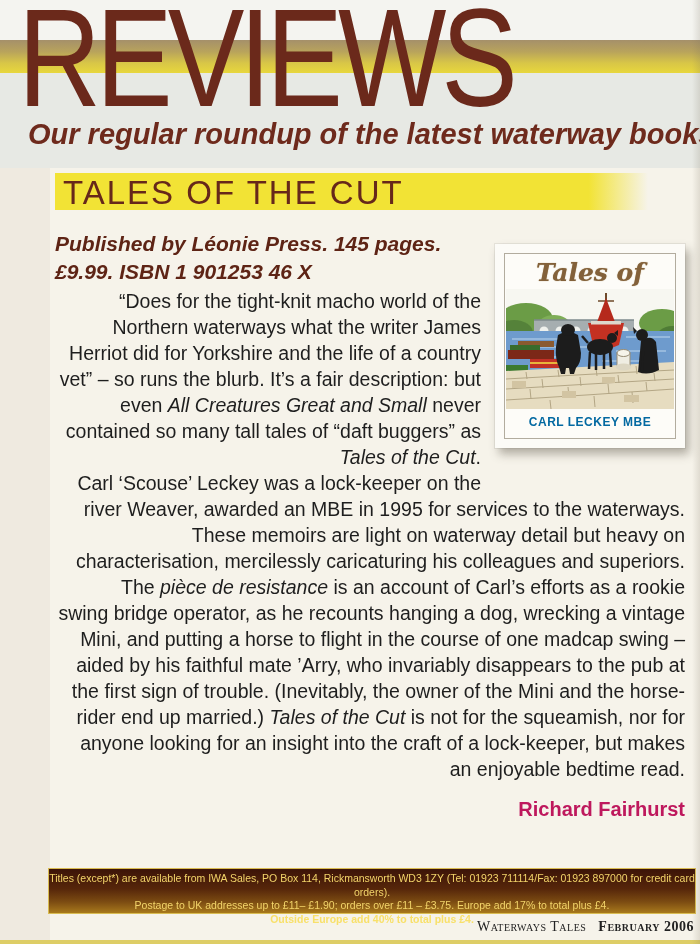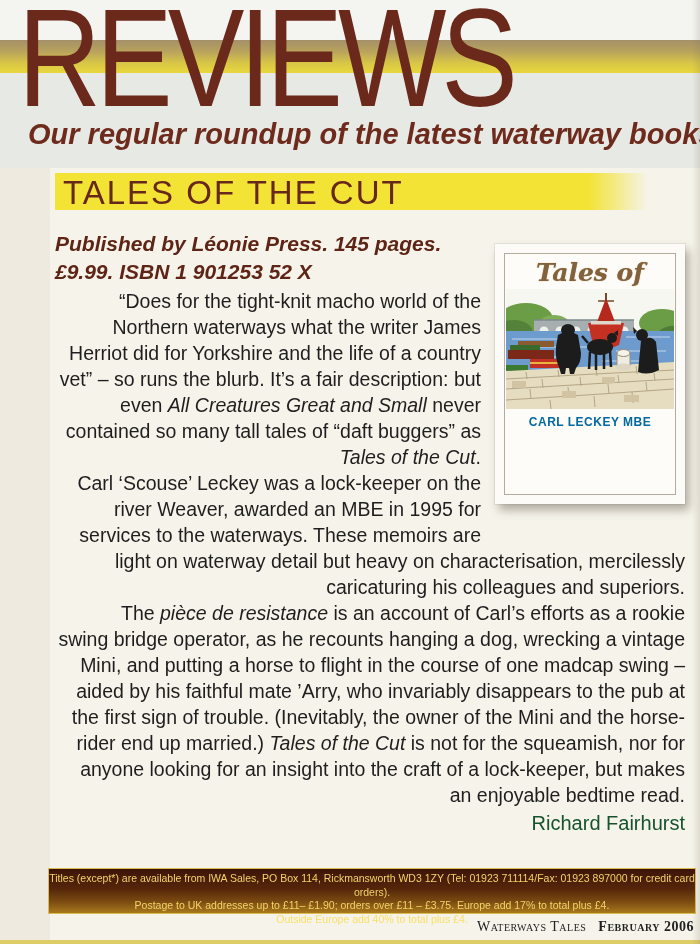--- a/index.html
+++ b/index.html
@@ -28,36 +28,36 @@
         letter-spacing:2px;color:#66281a;white-space:nowrap;}
 
   
   .article{position:absolute;left:55px;top:230px;width:630px;color:#1e1e1e;}
   .intro{font-size:21px;line-height:28px;font-weight:700;color:#5e2415;}
   .intro .it{font-style:italic;}
   .article p{margin:0;font-size:19.5px;line-height:26px;text-align:right;}
   .article p.first{margin-top:2px;}
   .article p.ind{text-indent:22px;}
   .article em{font-style:italic;}
-  .byline{margin-top:4px;text-align:right;font-weight:400;font-size:20px;color:#14532d;}
-
-  
-  .book-cover{float:right;width:190px;height:260px;margin:14px 0 30px 14px;position:relative;
+  .byline{margin-top:16px;text-align:right;font-weight:700;font-size:20px;color:#be185d;}
+
+  
+  .book-cover{float:right;width:190px;height:204px;margin:14px 0 30px 14px;position:relative;
         background:#fcfbf7;box-shadow:4px 6px 9px rgba(90,85,70,.45),0 0 0 1px #e6e3da;}
   .cover-inner{position:absolute;inset:9px;border:1px solid #b2ac9e;background:#fdfcf8;}
   .cover-title{margin-top:6px;text-align:center;font-family:"DejaVu Serif",serif;font-style:italic;
         font-weight:700;font-size:25px;line-height:26px;color:#83613a;text-shadow:0 0 1px #a8906a;}
   .cover-art{display:block;margin:3px auto 0 auto;}
   .cover-author{margin-top:6px;text-align:center;font-weight:700;font-size:12px;letter-spacing:.5px;color:#0369a1;}
 
   
   .order-box{position:absolute;left:48px;top:868px;width:648px;height:46px;box-sizing:border-box;
         background:linear-gradient(180deg,#3c1408 0%,#56260a 45%,#7c4c12 75%,#a8791c 100%);
         border:1px solid #d9bc52;text-align:center;color:#f2d46a;font-size:10.5px;line-height:13.5px;padding-top:3px;}
-  .order-box .bold{font-weight:400;color:#f8e06a;}
+  .order-box .bold{font-weight:700;color:#f8e06a;}
 
   
   .folio{position:absolute;left:28px;top:940px;font-family:"Liberation Serif",serif;font-size:13px;color:#333;}
   .mag-footer{position:absolute;right:6px;top:919px;font-family:"Liberation Serif",serif;font-size:14px;color:#222;}
   .mag-footer .mag{font-variant:small-caps;letter-spacing:.5px;}
   .mag-footer .issue{font-variant:small-caps;font-weight:700;margin-left:12px;letter-spacing:.5px;}
   .bottom-strip{position:absolute;left:0;bottom:0;width:700px;height:4px;background:#ddcd66;}
 </style>
 </head>
 <body>
@@ -176,21 +176,21 @@
             <path d="M131,42 l-4,-4 l1,7 Z"></path>
             <line x1="137" y1="62" x2="136" y2="83" stroke="#1c1c1c" stroke-width="2.5"></line>
           </g>
         </svg>
         <div class="cover-author">CARL LECKEY MBE</div>
       </div>
     </div>
 
     <div class="intro">
       <div class="it">Published by Léonie Press. 145 pages.</div>
-      <div class="it">£9.99. ISBN 1 901253 52 X</div>
+      <div class="it">£9.99. ISBN 1 901253 46 X</div>
     </div>
 
     <p class="first"><span>“Does for the tight-knit macho world of the Northern waterways what the writer James Herriot did for Yorkshire and the life of a country vet” – so runs the blurb. It’s a fair description: but even </span><em>All Creatures Great and Small</em><span> never contained so many tall tales of “daft buggers” as </span><em>Tales of the Cut</em><span>.</span></p>
 
     <p class="ind">Carl ‘Scouse’ Leckey was a lock-keeper on the river Weaver, awarded an MBE in 1995 for services to the waterways. These memoirs are light on waterway detail but heavy on characterisation, mercilessly caricaturing his colleagues and superiors.</p>
 
     <p class="ind"><span>The </span><em>pièce de resistance</em><span> is an account of Carl’s efforts as a rookie swing bridge operator, as he recounts hanging a dog, wrecking a vintage Mini, and putting a horse to flight in the course of one madcap swing – aided by his faithful mate ’Arry, who invariably disappears to the pub at the first sign of trouble. (Inevitably, the owner of the Mini and the horse-rider end up married.) </span><em>Tales of the Cut</em><span> is not for the squeamish, nor for anyone looking for an insight into the craft of a lock-keeper, but makes an enjoyable bedtime read.</span></p>
 
     <div class="byline">Richard Fairhurst</div>
   </div>

